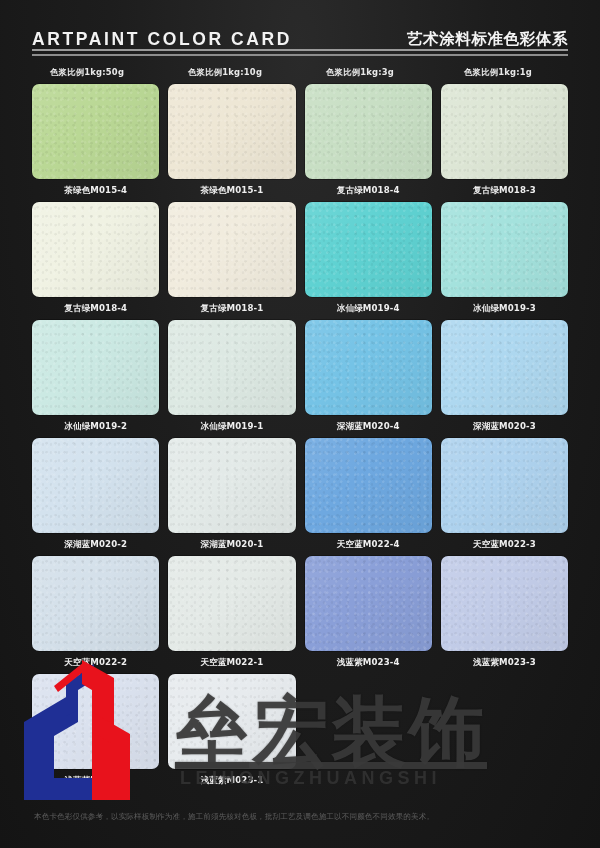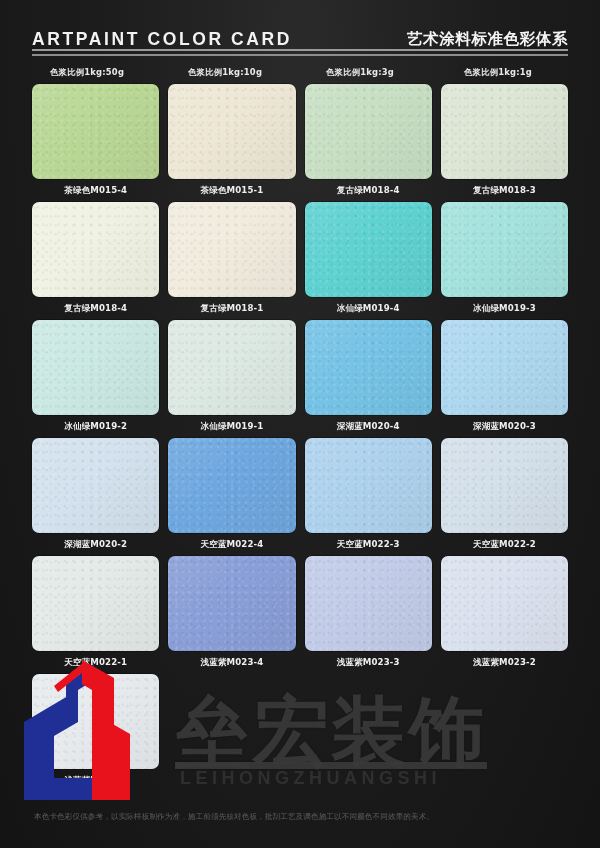--- a/index.html
+++ b/index.html
@@ -238,20 +238,26 @@
         </div>
         <div class="chip-label">深湖蓝M020-3</div>
       </div>
       <div class="cell">
         <div class="chip" style="background: rgb(211, 226, 238);">
           <div class="sheen"></div>
         </div>
         <div class="chip-label">深湖蓝M020-2</div>
       </div>
       <div class="cell">
+        <div class="chip" style="background: rgb(227, 234, 232);">
+          <div class="sheen"></div>
+        </div>
+        <div class="chip-label">深湖蓝M020-1</div>
+      </div>
+      <div class="cell">
         <div class="chip" style="background: rgb(110, 168, 224);">
           <div class="sheen"></div>
         </div>
         <div class="chip-label">天空蓝M022-4</div>
       </div>
       <div class="cell">
         <div class="chip" style="background: rgb(174, 210, 238);">
           <div class="sheen"></div>
         </div>
         <div class="chip-label">天空蓝M022-3</div>

